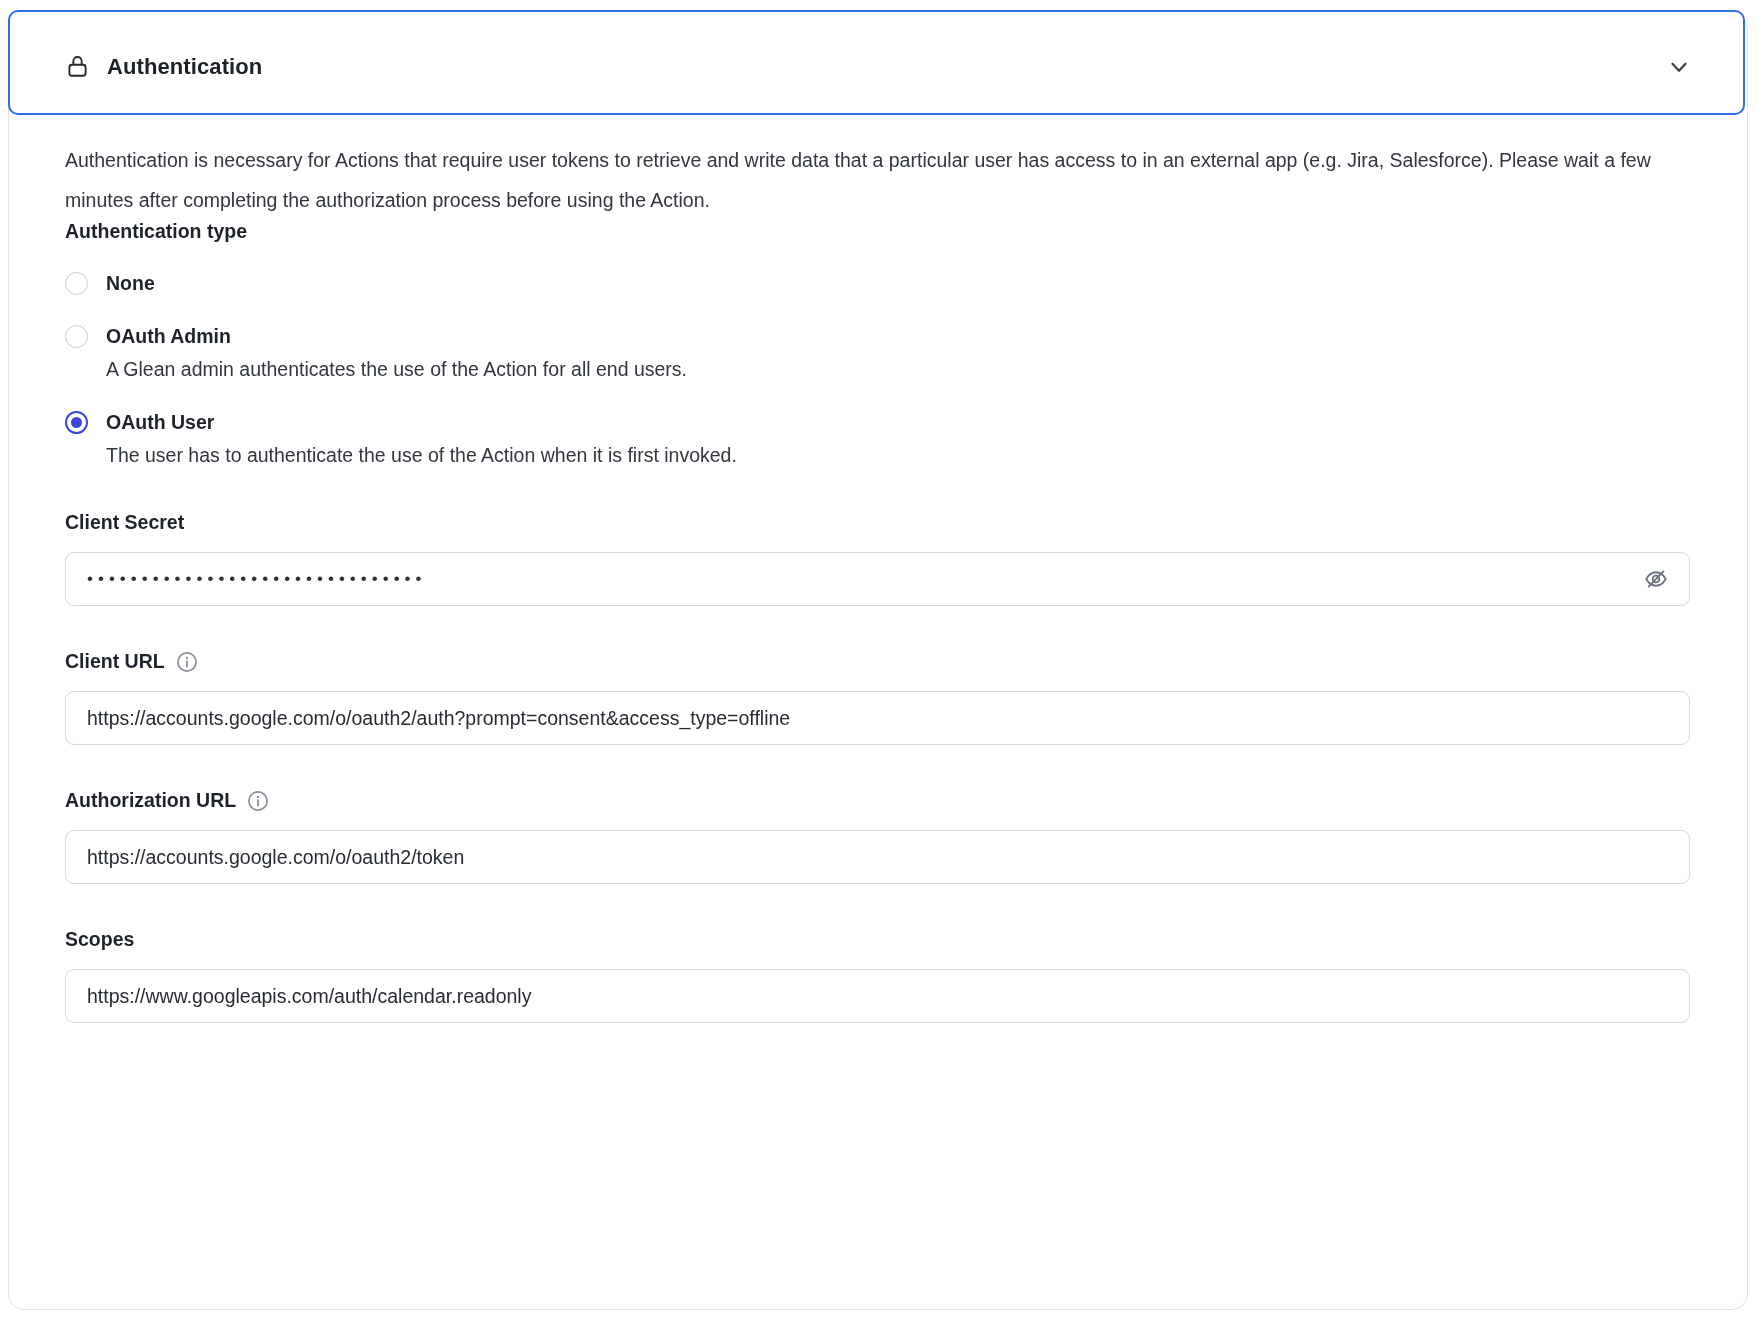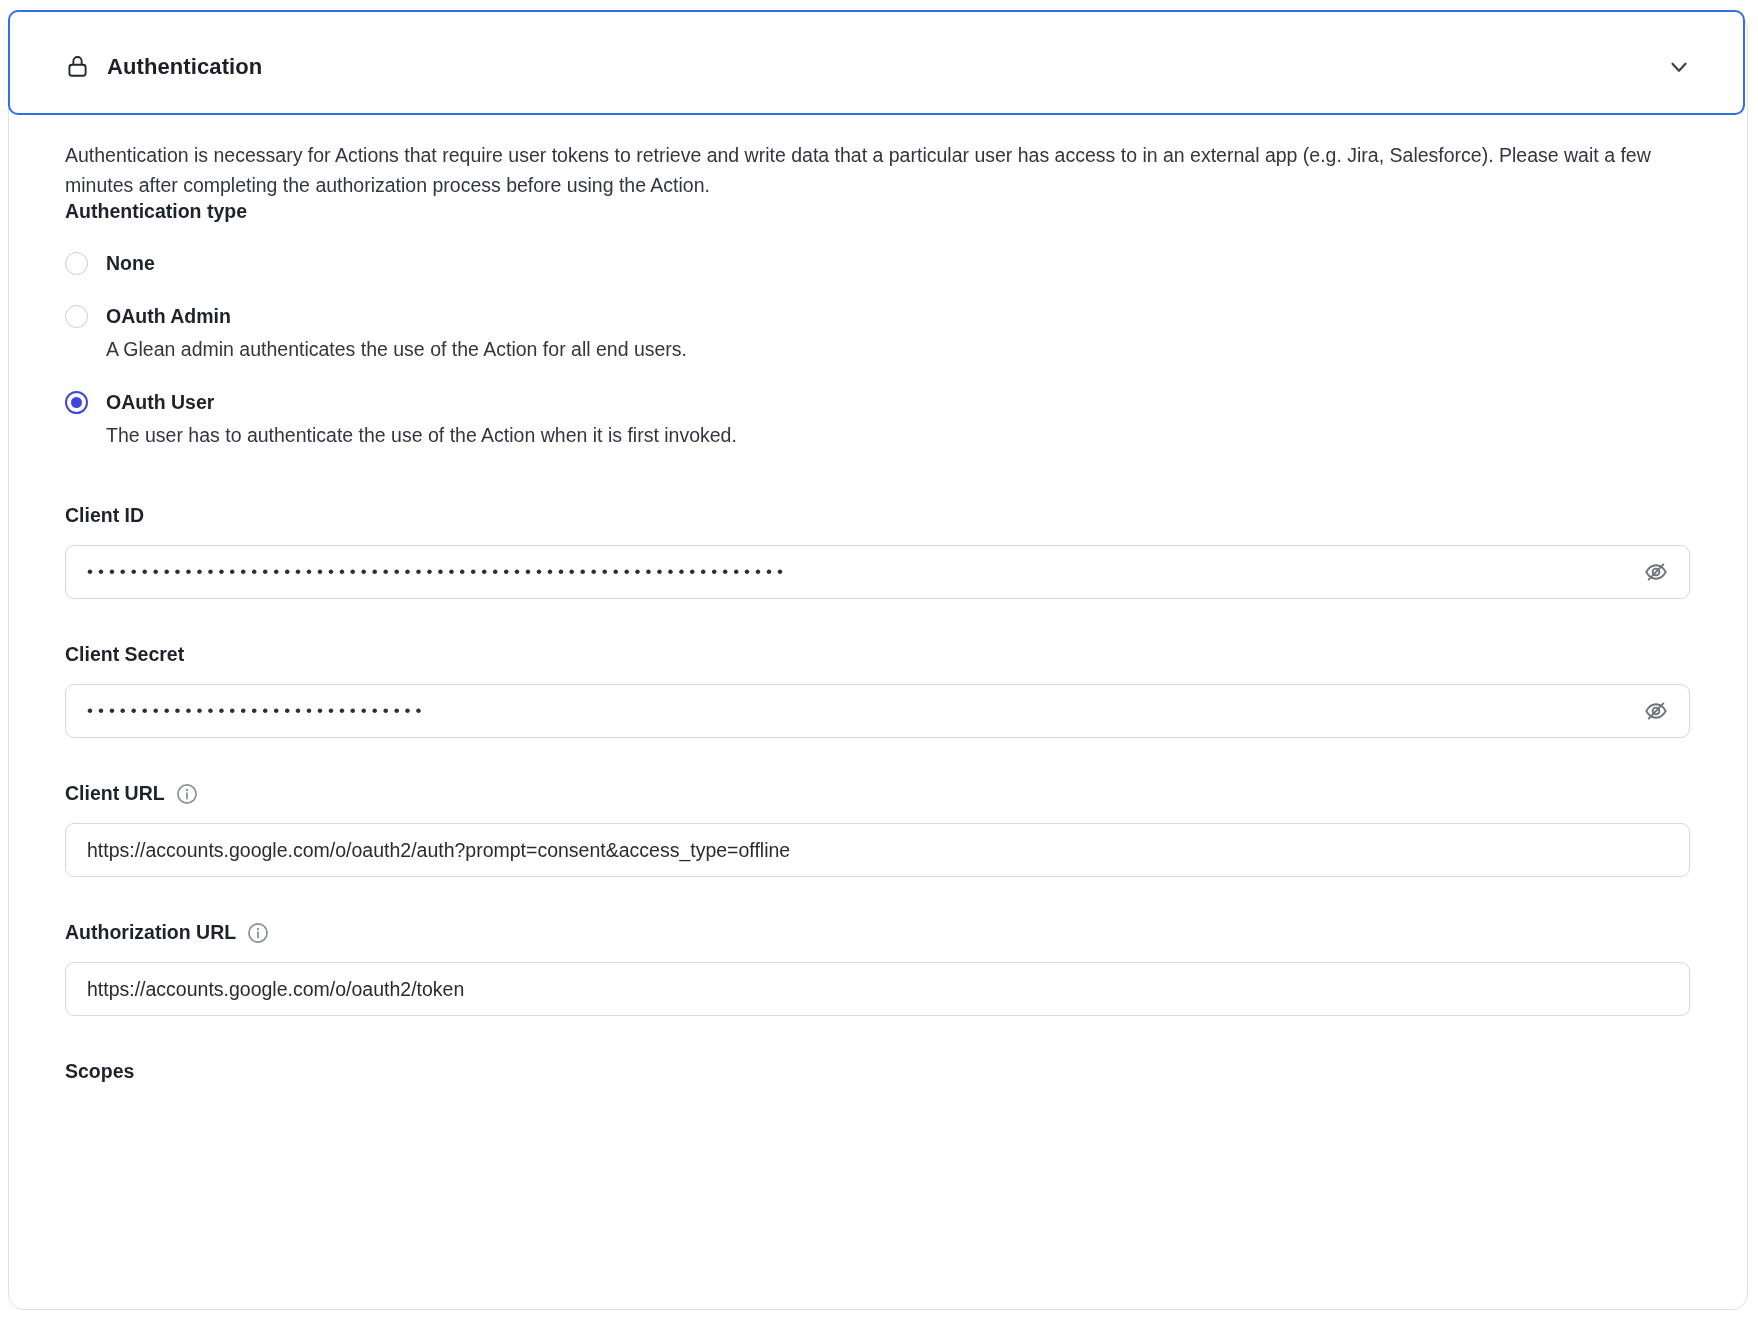--- a/index.html
+++ b/index.html
@@ -48,21 +48,21 @@
 
   
   .content {
     position: absolute;
     left: 65px; top: 140px;
     width: 1625px;
     z-index: 1;
   }
   .description {
     font-size: 19.5px;
-    line-height: 30px;
+    line-height: 40px;
     color: #31363f;
   }
 
   .auth-type-label {
     font-size: 19.5px;
     font-weight: 700;
     color: #1e232b;
   }
 
   .radio-row { display: flex; align-items: flex-end; gap: 18px; cursor: pointer; }
@@ -172,35 +172,20 @@
   <div class="radio-desc">A Glean admin authenticates the use of the Action for all end users.</div>
 
   <div class="radio-row spaced">
     <span class="radio checked">
         <span class="radio-dot"></span>
       </span>
     <span class="radio-label">OAuth User</span>
   </div>
   <div class="radio-desc">The user has to authenticate the use of the Action when it is first invoked.</div>
 
-  <div class="field-group gap-lg">
-    <div class="field-label">Client ID</div>
-    <div class="input-wrap">
-      <input class="masked" type="text" value="••••••••••••••••••••••••••••••••••••••••••••••••••••••••••••••••" style="">
-      <button class="eye-btn">
-        <span class="icon">
-          <svg width="26" height="26" viewBox="0 0 24 24" fill="none">
-            <path d="M3 12 C5.4 7.8 8.5 5.8 12 5.8 C15.5 5.8 18.6 7.8 21 12 C18.6 16.2 15.5 18.2 12 18.2 C8.5 18.2 5.4 16.2 3 12 Z" stroke="#6d737c" stroke-width="1.7"></path>
-            <circle cx="12" cy="12" r="3.1" stroke="#6d737c" stroke-width="1.7"></circle>
-            <line x1="5.2" y1="19" x2="18.8" y2="5" stroke="#6d737c" stroke-width="1.7" stroke-linecap="round"></line>
-          </svg>
-        </span>
-      </button>
-    </div>
-  </div>
 
   <div class="field-group">
     <div class="field-label">Client Secret</div>
     <div class="input-wrap">
       <input class="masked" type="text" value="•••••••••••••••••••••••••••••••" style="">
       <button class="eye-btn">
         <span class="icon">
           <svg width="26" height="26" viewBox="0 0 24 24" fill="none">
             <path d="M3 12 C5.4 7.8 8.5 5.8 12 5.8 C15.5 5.8 18.6 7.8 21 12 C18.6 16.2 15.5 18.2 12 18.2 C8.5 18.2 5.4 16.2 3 12 Z" stroke="#6d737c" stroke-width="1.7"></path>
             <circle cx="12" cy="12" r="3.1" stroke="#6d737c" stroke-width="1.7"></circle>
@@ -240,14 +225,17 @@
     </div>
     <div class="input-wrap">
       <input type="text" value="https://accounts.google.com/o/oauth2/token" style="">
     </div>
   </div>
 
   <div class="field-group">
     <div class="field-label">
       <span>Scopes</span>
     </div>
+    <div class="input-wrap">
+      <input type="text" value="https://www.googleapis.com/auth/calendar.readonly" style="">
+    </div>
   </div>
 </div>
 
 </body></html>

